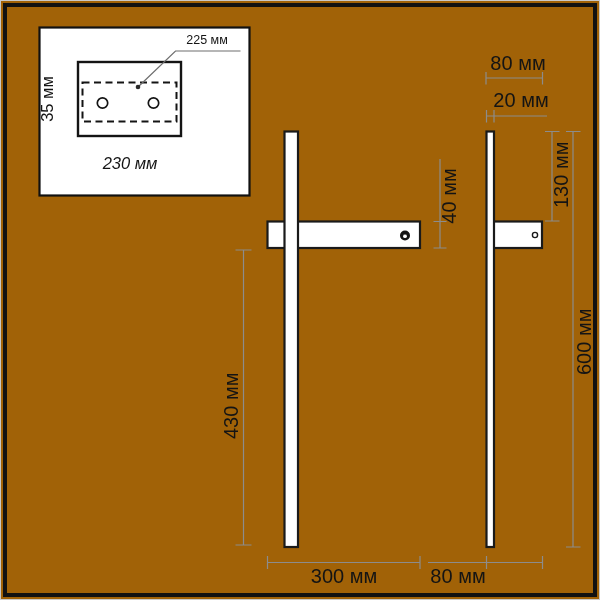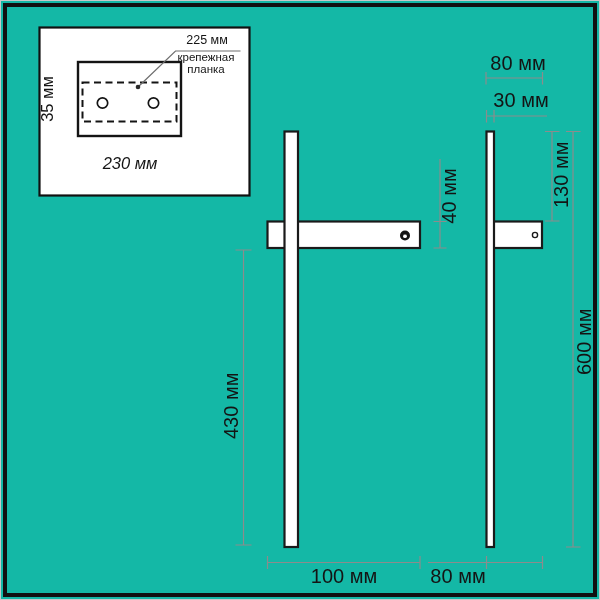--- a/index.html
+++ b/index.html
@@ -1,20 +1,20 @@
 <!DOCTYPE html>
 <html><head>
 <meta charset="utf-8">
 <style>
   html, body { margin: 0; padding: 0; background: #ffffff; }
   .stage {
     position: relative;
     width: 600px;
     height: 600px;
-    background: #14b8a6;
+    background: #a16207;
     font-family: "Liberation Sans", sans-serif;
     color: #141414;
     overflow: hidden;
   }
   .outer-edge {
     position: absolute; inset: 0;
     border: 1px solid #c9c9c9;
     pointer-events: none;
   }
   .frame {
@@ -82,32 +82,28 @@
       <circle cx="405" cy="236.2" r="1.9" fill="#ffffff"></circle>
       <circle cx="405" cy="233.6" r="1.0" fill="#141414"></circle>
     </g>
 
     <rect x="488.5" y="221.5" width="53.5" height="26.5" fill="#ffffff" stroke="#1a1a1a" stroke-width="2.2"></rect>
     <rect x="486.5" y="131.5" width="7.5" height="415.5" fill="#ffffff" stroke="#1a1a1a" stroke-width="2.2"></rect>
     <circle cx="535" cy="235" r="2.6" fill="#ffffff" stroke="#1a1a1a" stroke-width="1.4"></circle>
   </svg>
 
   <div class="lbl dim-text-xs" style="left:173px; top:34px; width:68px;">225 мм</div>
-  <div class="lbl caption" style="left:168px; top:51px; width:76px;">
-    <span>крепежная</span>
-    <span>планка</span>
-  </div>
   <div class="lbl dim-text-sm rot" style="left:21px; top:91px; width:52px; height:16px;">35 мм</div>
   <div class="lbl dim-text-sm" style="left:90px; top:155px; width:80px;font-style:italic;">230 мм</div>
 
   <div class="lbl dim-text" style="left:482px; top:53px; width:72px;">80 мм</div>
-  <div class="lbl dim-text" style="left:485px; top:90px; width:72px;">30 мм</div>
+  <div class="lbl dim-text" style="left:485px; top:90px; width:72px;">20 мм</div>
   <div class="lbl dim-text rot" style="left:529px; top:166px; width:64px; height:20px;">130 мм</div>
   <div class="lbl dim-text rot" style="left:552px; top:333px; width:64px; height:20px;">600 мм</div>
   <div class="lbl dim-text" style="left:422px; top:566px; width:72px;">80 мм</div>
 
   <div class="lbl dim-text rot" style="left:417px; top:186px; width:64px; height:20px;">40 мм</div>
   <div class="lbl dim-text rot" style="left:199px; top:397px; width:64px; height:20px;">430 мм</div>
-  <div class="lbl dim-text" style="left:294px; top:566px; width:100px;">100 мм</div>
+  <div class="lbl dim-text" style="left:294px; top:566px; width:100px;">300 мм</div>
 
   <div class="outer-edge"></div>
   <div class="frame"></div>
 </div>
 
 </body></html>

